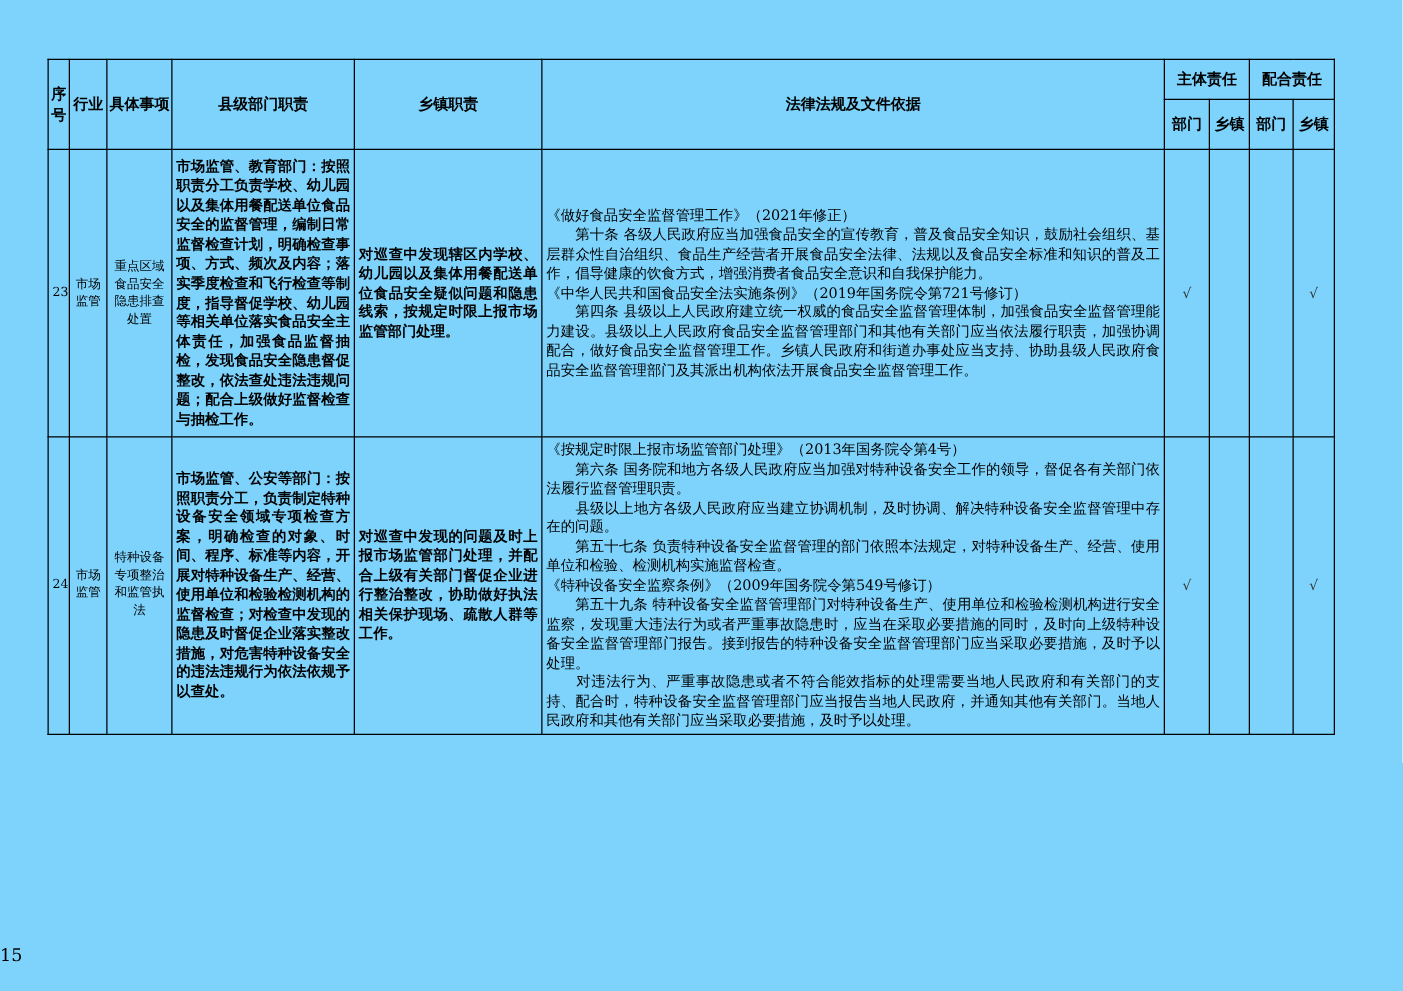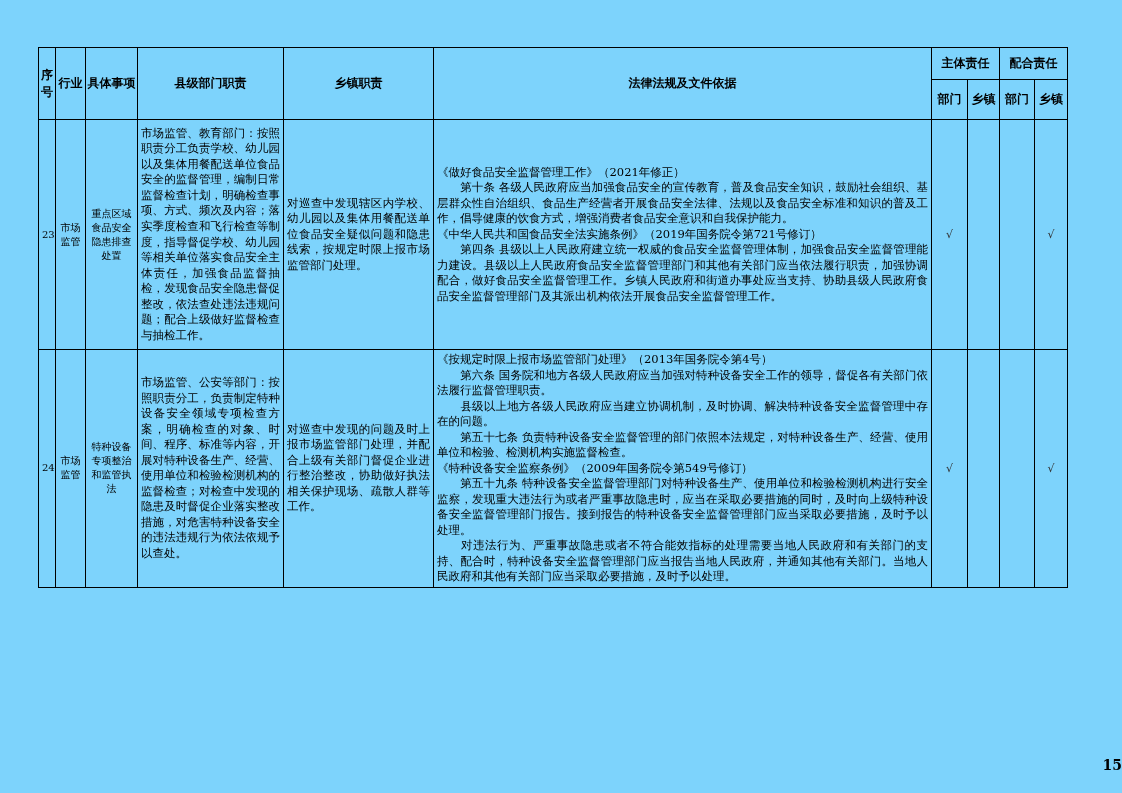--- a/index.html
+++ b/index.html
@@ -47,20 +47,21 @@
     line-height: 1.4;
     padding: 2px 5px;
   }
   td.c-seq { padding: 2px 1px; }
   td.c-industry { padding: 2px 2px; }
   td.c-county, td.c-township {
     font-size: 11.5px;
     line-height: 1.35;
     text-align: justify;
     text-align-last: left;
+    font-weight: bold;
   }
   td.c-legal {
     font-size: 11.5px;
     line-height: 1.35;
     text-align: justify;
     text-align-last: left;
     padding: 2px 5px;
   }
   td.c-legal p {
     margin: 0;
@@ -71,24 +72,23 @@
     font-size: 11px;
     color: #333333;
     font-family: "DejaVu Sans", "Liberation Sans", sans-serif;
   }
   tbody td { height: 230px; }
   .page-number {
     position: absolute;
     left: 0;
     right: 0;
     top: 757px;
-    text-align: right;
+    text-align: left;
     font-size: 14px;
     color: #000000;
-    font-weight: bold;
   }
 </style>
 </head>
 <body>
 
 <div class="page">
 
   <table class="duty-table">
     <colgroup>
       <col style="width:17px">

